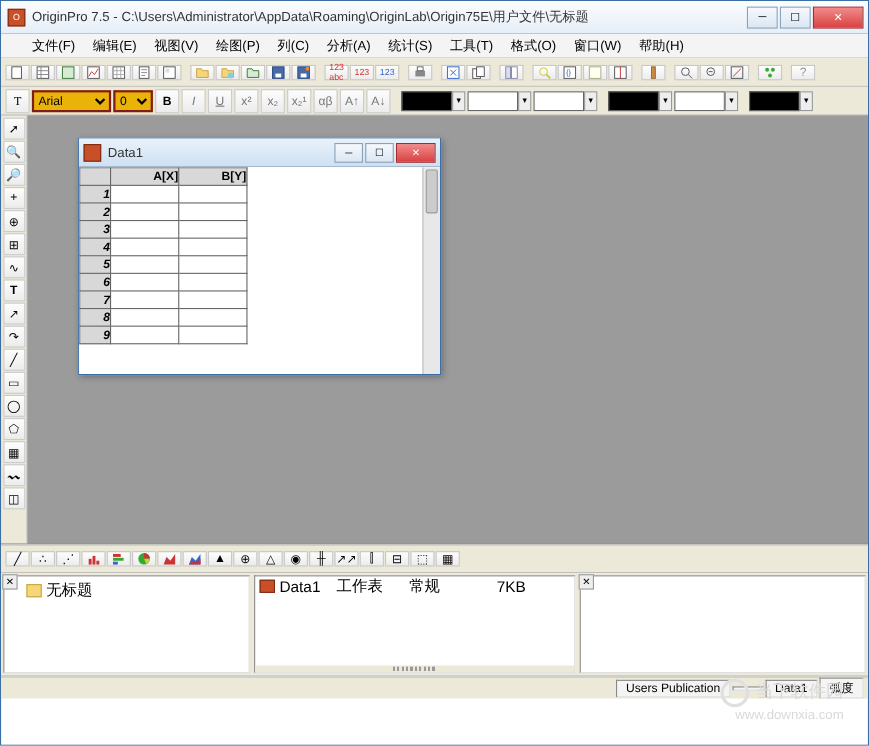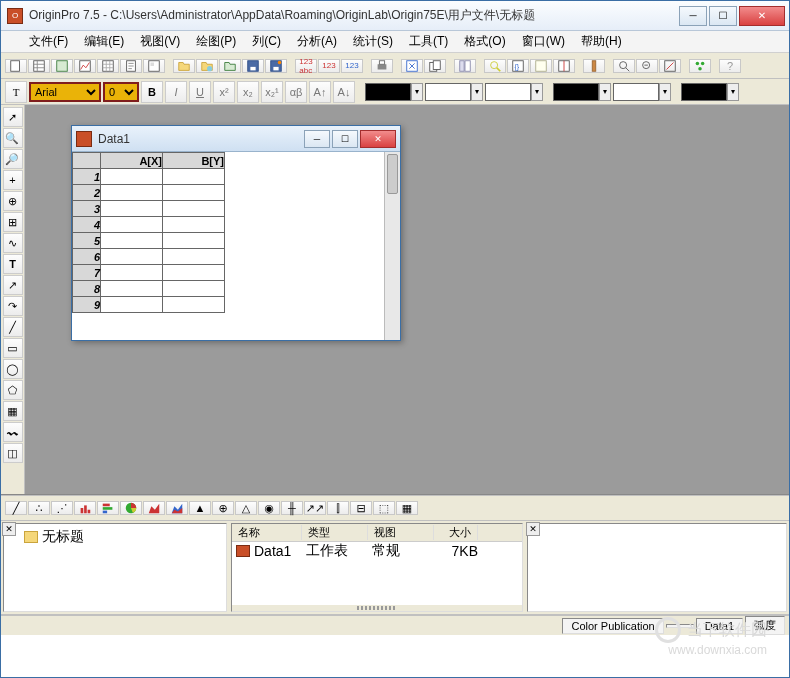--- a/index.html
+++ b/index.html
@@ -474,45 +474,39 @@
     <div class="panel panel1">
       <div class="xbtn">✕</div>
       <div style="padding:4px 4px 4px 16px;">
         <div class="prow">
           <span class="folder-icon"></span>
           <span>无标题</span>
         </div>
       </div>
     </div>
     <div class="panel panel2" style="flex-direction:column;">
-      <div class="phdr">
-        <div class="pcol" style="width:70px;">名称</div>
-        <div class="pcol" style="width:66px;">类型</div>
-        <div class="pcol" style="width:66px;">视图</div>
-        <div class="pcol" style="width:44px;text-align:right;">大小</div>
-      </div>
       <div class="prow">
         <span class="wks-icon"></span>
         <span style="width:52px;">Data1</span>
         <span style="width:66px;">工作表</span>
         <span style="width:66px;">常规</span>
         <span style="width:40px;text-align:right;">7KB</span>
       </div>
       <div style="flex:1"></div>
       <div class="hsplit">
           <div class="grip"></div>
         </div>
     </div>
     <div class="panel panel3">
       <div class="xbtn">✕</div>
     </div>
   </div>
 
   <div class="statusbar">
-    <div class="cell">Color Publication</div>
+    <div class="cell">Users Publication</div>
     <div class="cell" style="width:28px;"></div>
     <div class="cell">Data1</div>
     <div class="cell">弧度</div>
   </div>
 
   <div class="watermark">
     <div class="big">
         <span class="circ"></span>
         <span>当下软件园</span>
       </div>

